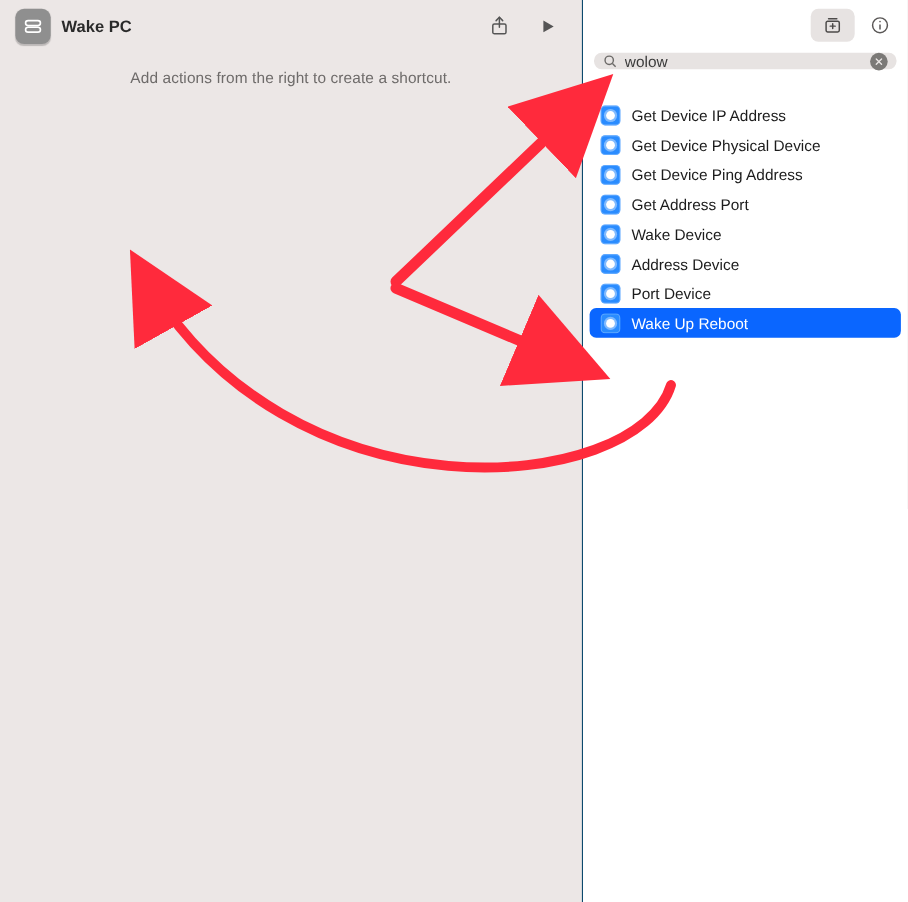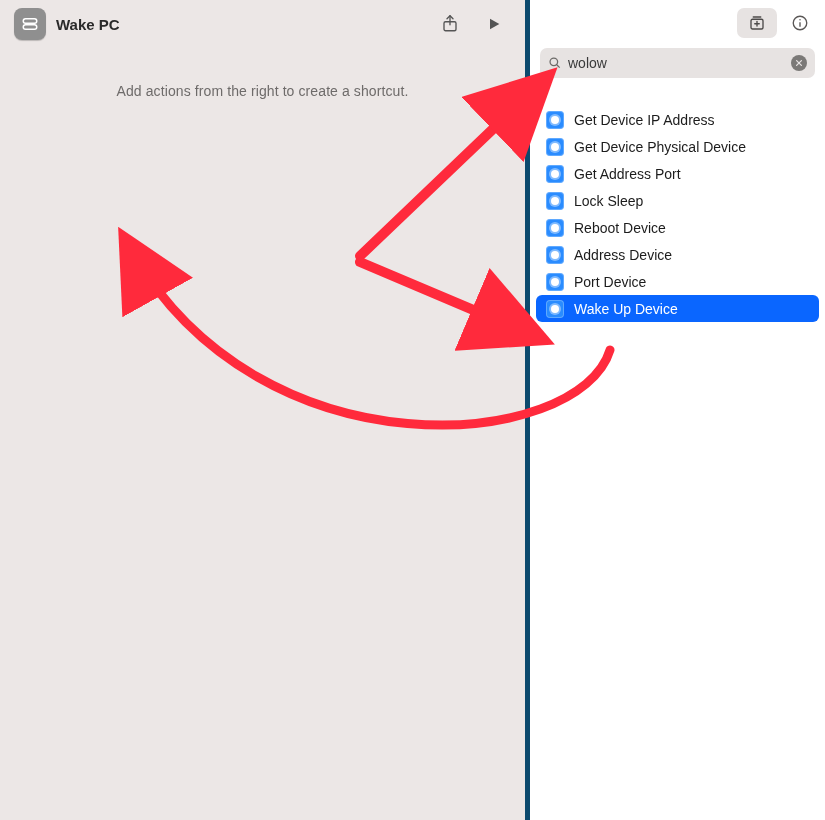--- a/index.html
+++ b/index.html
@@ -10,21 +10,21 @@
     color: #222;
     display: flex;
     background: #fff;
   }
 
   
   .left-pane {
     width: 530px;
     height: 100%;
     background: #ece7e6;
-    border-right: 5px solid #0c4a6e;
+    border-right: 1px solid #0c4a6e;
     display: flex;
     flex-direction: column;
     position: relative;
   }
   .titlebar {
     display: flex;
     align-items: center;
     padding: 8px 14px 6px 14px;
     gap: 10px;
   }
@@ -47,21 +47,21 @@
     gap: 22px;
     margin-right: 6px;
   }
   .titlebar-buttons .btn {
     width: 22px; height: 22px;
     display: flex; align-items: center; justify-content: center;
     color: #555;
     cursor: pointer;
   }
   .hint {
-    margin-top: 37px;
+    margin-top: 16px;
     text-align: center;
     color: #6e6b6a;
     font-size: 14px;
     letter-spacing: .1px;
   }
 
   
   .right-pane {
     flex: 1;
     height: 100%;
@@ -90,21 +90,21 @@
     color:#5a5756; cursor:pointer;
   }
 
   .search-wrap {
     margin: 6px 10px 8px 10px;
     background: #e7e3e2;
     border-radius: 7px;
     display: flex;
     align-items: center;
     padding: 3px 8px;
-    height: 30px;
+    height: 15px;
   }
   .search-wrap .mag { color:#6c6a68; margin-right:6px; display:flex; }
   .search-input {
     flex: 1;
     border: none;
     background: transparent;
     outline: none;
     font-size: 14px;
     color: #3a3a3a;
   }
@@ -249,46 +249,46 @@
       <div class="action-item">
         <div class="action-icon">
           <div class="inner"></div>
         </div>
         <span>Get Device Physical Device</span>
       </div>
       <div class="action-item">
         <div class="action-icon">
           <div class="inner"></div>
         </div>
+        <span>Get Device Ping Address</span>
+      </div>
+      <div class="action-item">
+        <div class="action-icon">
+          <div class="inner"></div>
+        </div>
         <span>Get Address Port</span>
       </div>
       <div class="action-item">
         <div class="action-icon">
           <div class="inner"></div>
         </div>
-        <span>Lock Sleep</span>
-      </div>
-      <div class="action-item">
-        <div class="action-icon">
-          <div class="inner"></div>
-        </div>
-        <span>Reboot Device</span>
+        <span>Wake Device</span>
       </div>
       <div class="action-item">
         <div class="action-icon">
           <div class="inner"></div>
         </div>
         <span>Address Device</span>
       </div>
       <div class="action-item">
         <div class="action-icon">
           <div class="inner"></div>
         </div>
         <span>Port Device</span>
       </div>
       <div class="action-item selected">
         <div class="action-icon">
           <div class="inner"></div>
         </div>
-        <span>Wake Up Device</span>
+        <span>Wake Up Reboot</span>
       </div>
     </div>
 </div>
 
 </body></html>

